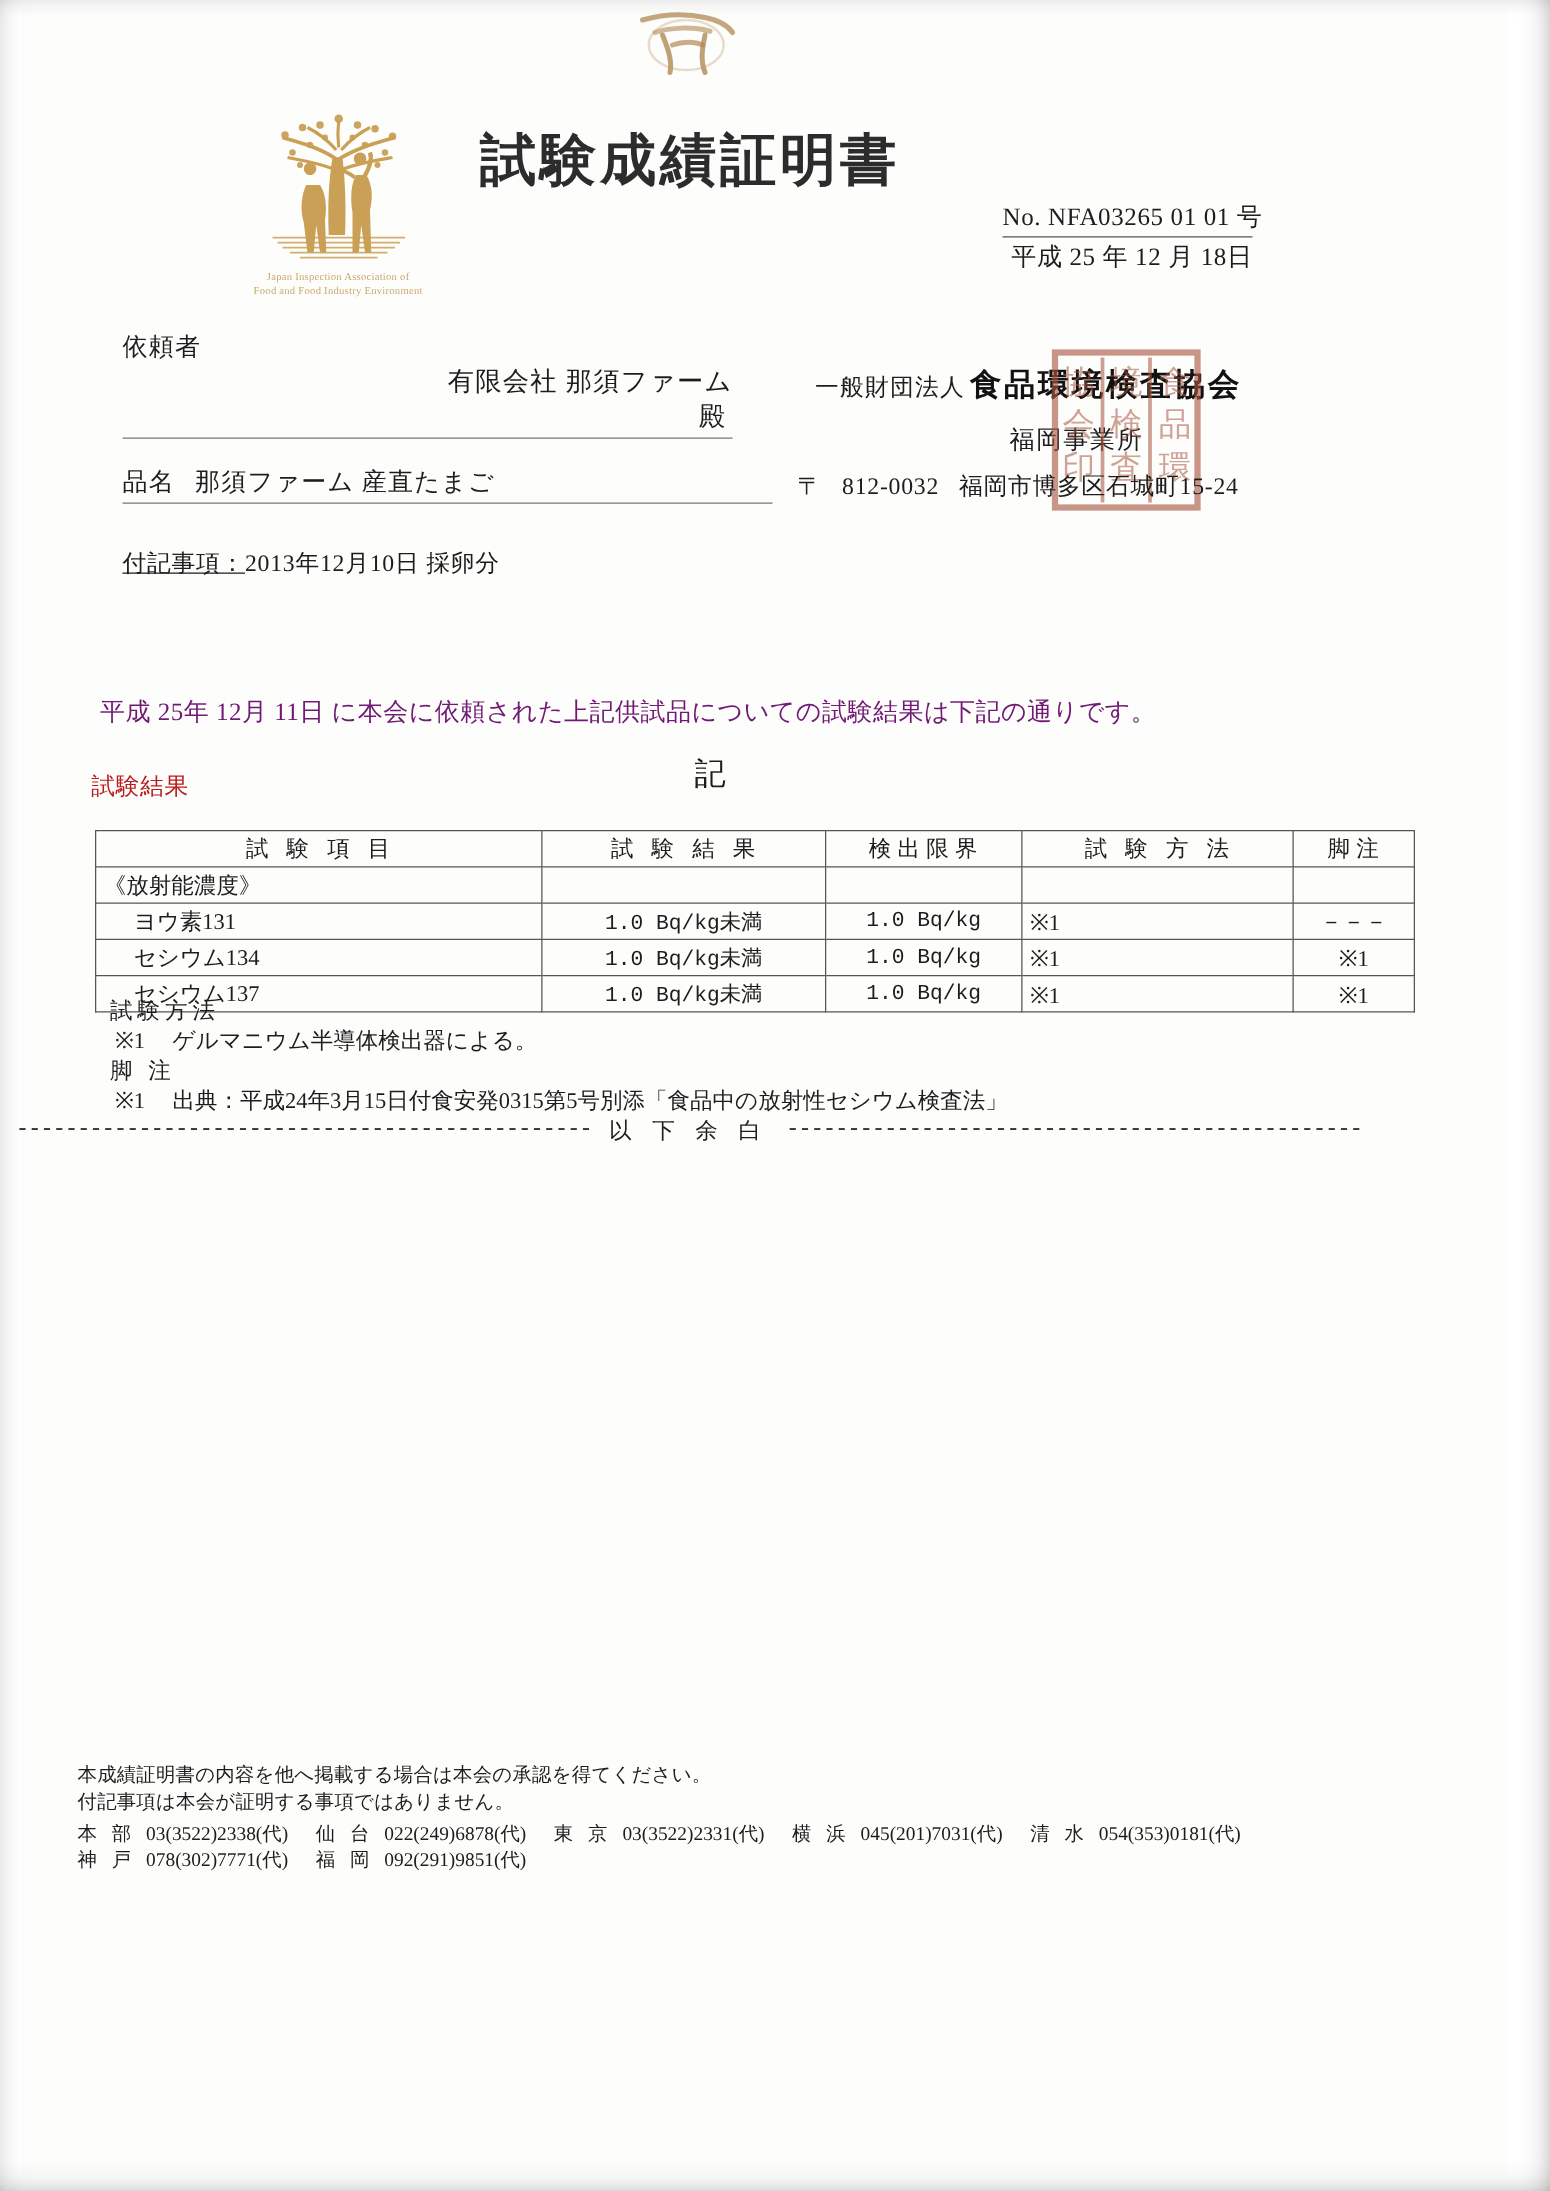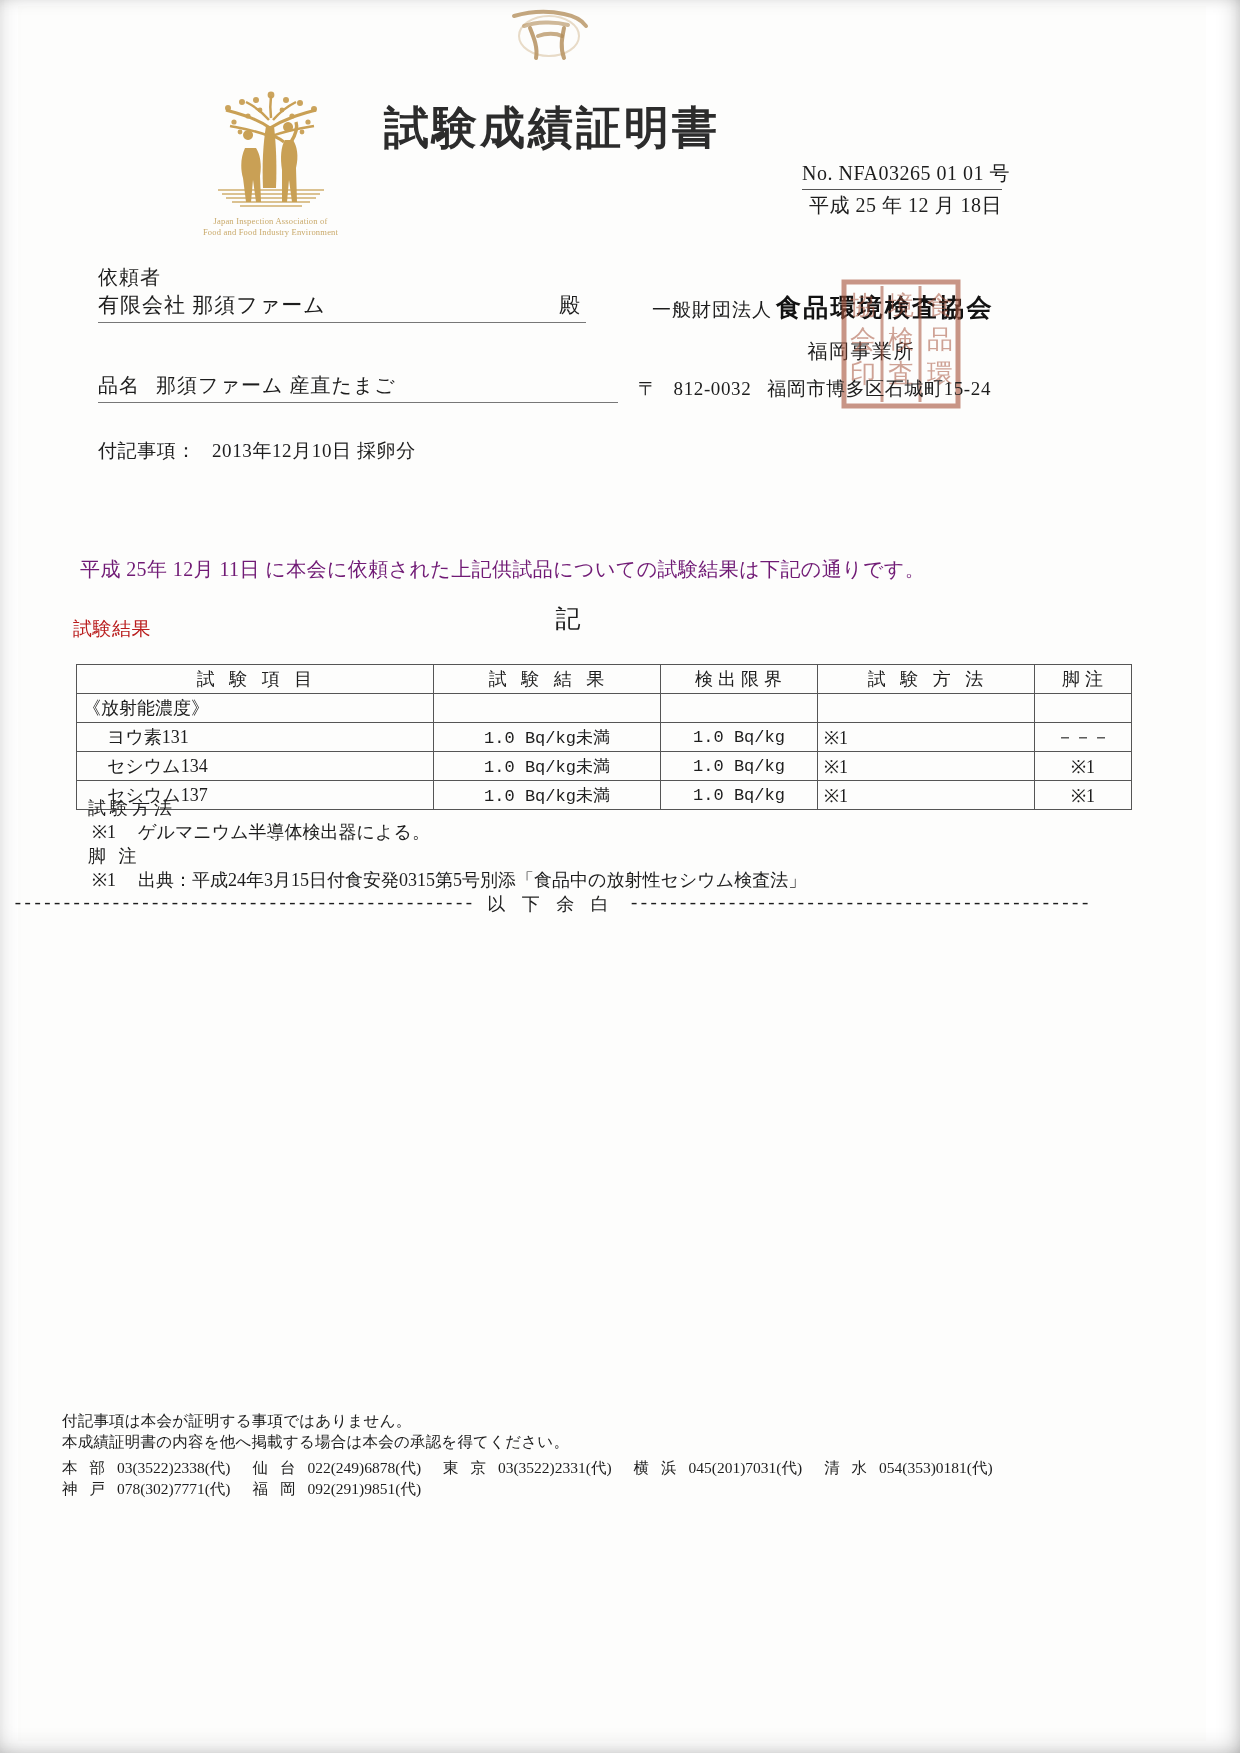--- a/index.html
+++ b/index.html
@@ -117,20 +117,21 @@
   .req-row {
     position: absolute;
     left: 80px;
     top: 285px;
     width: 488px;
     border-bottom: 1.2px solid #777;
     padding-bottom: 3px;
     display: flex;
     justify-content: space-between;
     align-items: flex-end;
+    flex-direction: column;
   }
   .req-name { font-size: 21px; letter-spacing: 1px; color: #1d1d1d; }
   .req-dono { font-size: 21px; color: #1d1d1d; padding-right: 6px; }
 
   
   .issuer-type {
     position: absolute;
     left: 634px;
     top: 291px;
     font-size: 19px;
@@ -195,21 +196,21 @@
 
   
   .remarks {
     position: absolute;
     left: 80px;
     top: 432px;
     font-size: 19px;
     letter-spacing: 0.6px;
     color: #1d1d1d;
   }
-  .remarks .lbl { margin-right: 16px; }
+  .remarks .lbl { margin-right: 0; text-decoration: underline; }
 
   
   .statement {
     position: absolute;
     left: 62px;
     top: 550px;
     font-size: 20px;
     letter-spacing: 0.4px;
     color: #701a75;
     white-space: nowrap;
@@ -496,22 +497,22 @@
       </div>
     </div>
 
     <div class="divider">
       <span class="dashes">-----------------------------------------------</span>
       <span class="ih">以 下 余 白</span>
       <span class="dashes">-----------------------------------------------</span>
     </div>
 
     <div class="footer">
+      <div class="fnote">本成績証明書の内容を他へ掲載する場合は本会の承認を得てください。</div>
       <div class="fnote">付記事項は本会が証明する事項ではありません。</div>
-      <div class="fnote">本成績証明書の内容を他へ掲載する場合は本会の承認を得てください。</div>
       <div class="contacts">
         <div class="ln">
           <span class="ct"><span class="city">本 部</span><span>03(3522)2338(代)</span></span><span class="ct"><span class="city">仙 台</span><span>022(249)6878(代)</span></span><span class="ct"><span class="city">東 京</span><span>03(3522)2331(代)</span></span><span class="ct"><span class="city">横 浜</span><span>045(201)7031(代)</span></span><span class="ct"><span class="city">清 水</span><span>054(353)0181(代)</span></span>
         </div>
         <div class="ln">
           <span class="ct"><span class="city">神 戸</span><span>078(302)7771(代)</span></span><span class="ct"><span class="city">福 岡</span><span>092(291)9851(代)</span></span>
         </div>
       </div>
     </div>
 

